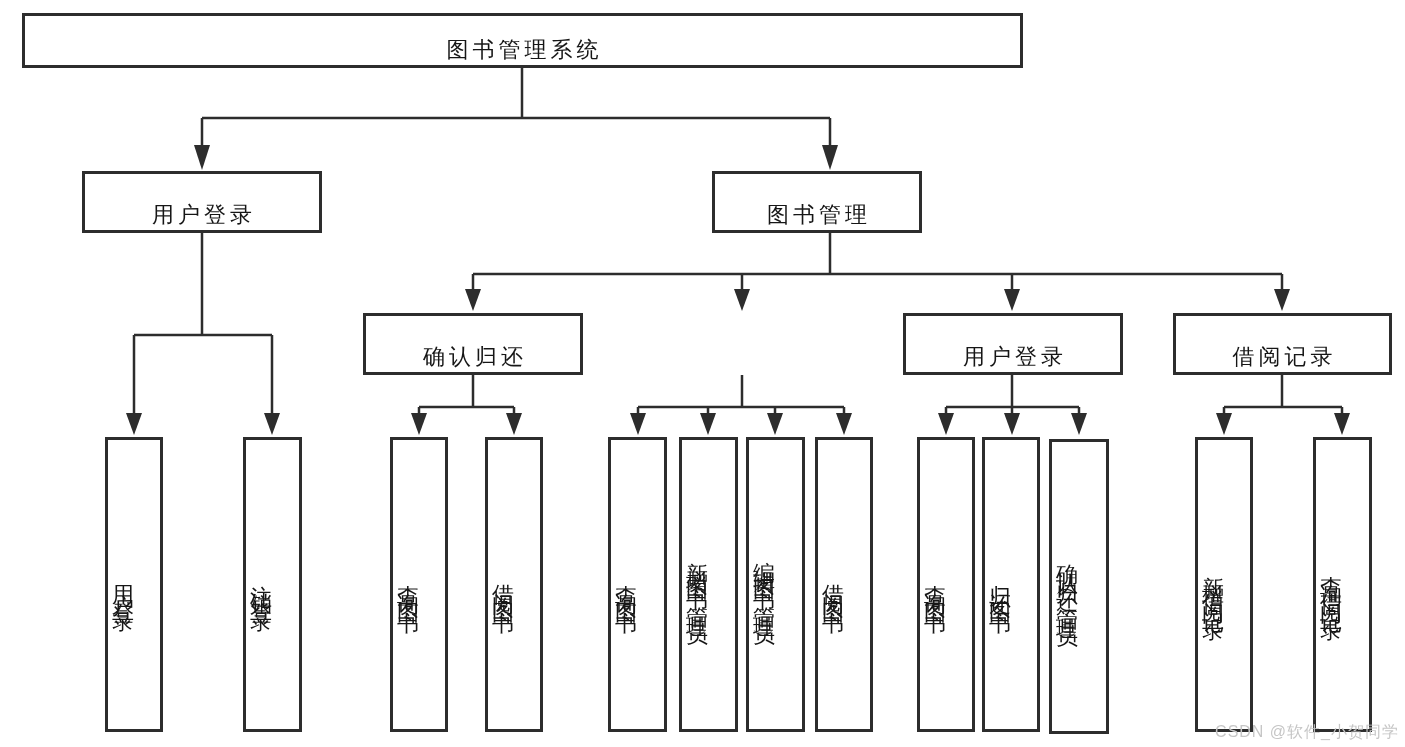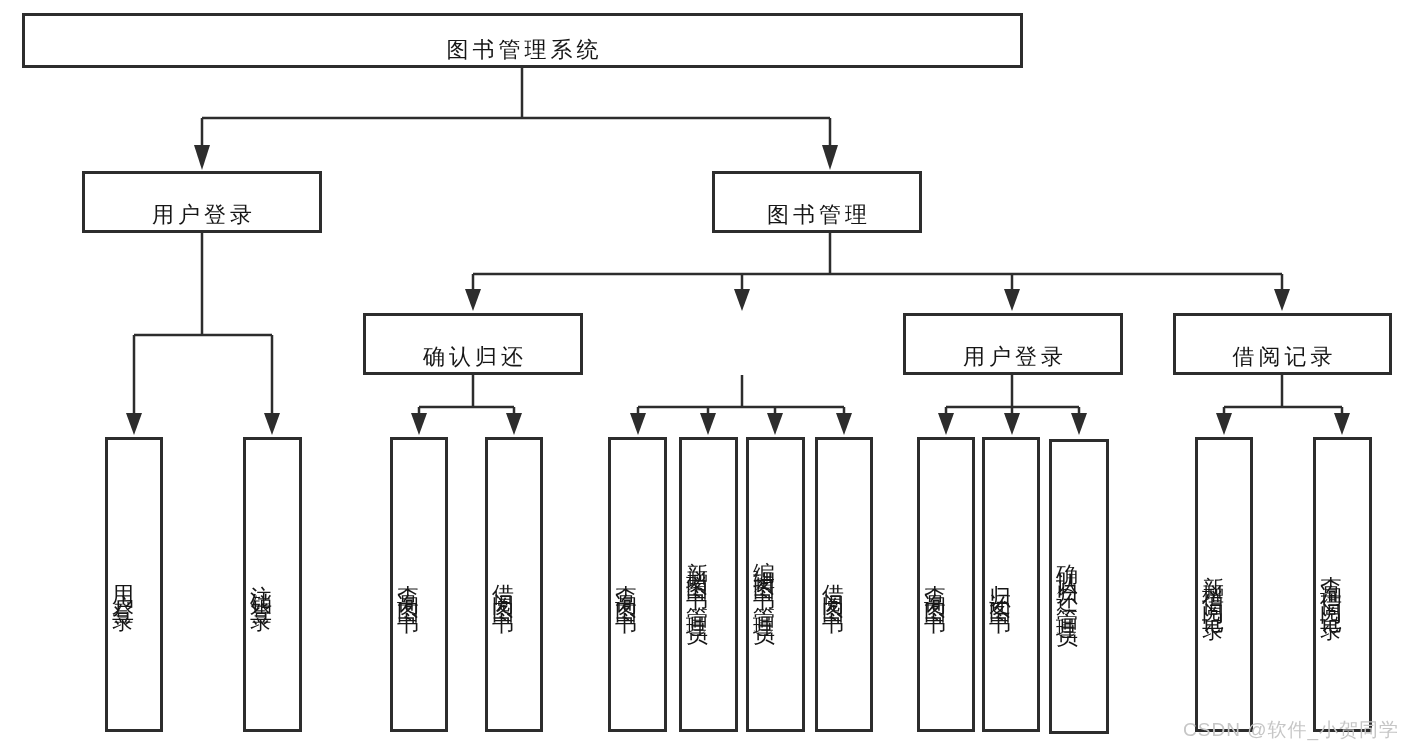--- a/index.html
+++ b/index.html
@@ -26,21 +26,21 @@
   .node.h .lbl{white-space:nowrap;transform:translateX(2px);}
   .node.v{
     writing-mode:vertical-rl;
     font-size:22px;
     letter-spacing:9px;
   }
   .node.v .lbl{white-space:nowrap;}
   .watermark{
     position:absolute;
     right:6px;bottom:4px;
-    font-size:19px;
+    font-size:16px;
     letter-spacing:1px;
     color:#c6c6c6;
     z-index:5;
     white-space:nowrap;
   }
 </style>
 </head>
 <body>
 
 <div class="stage">

